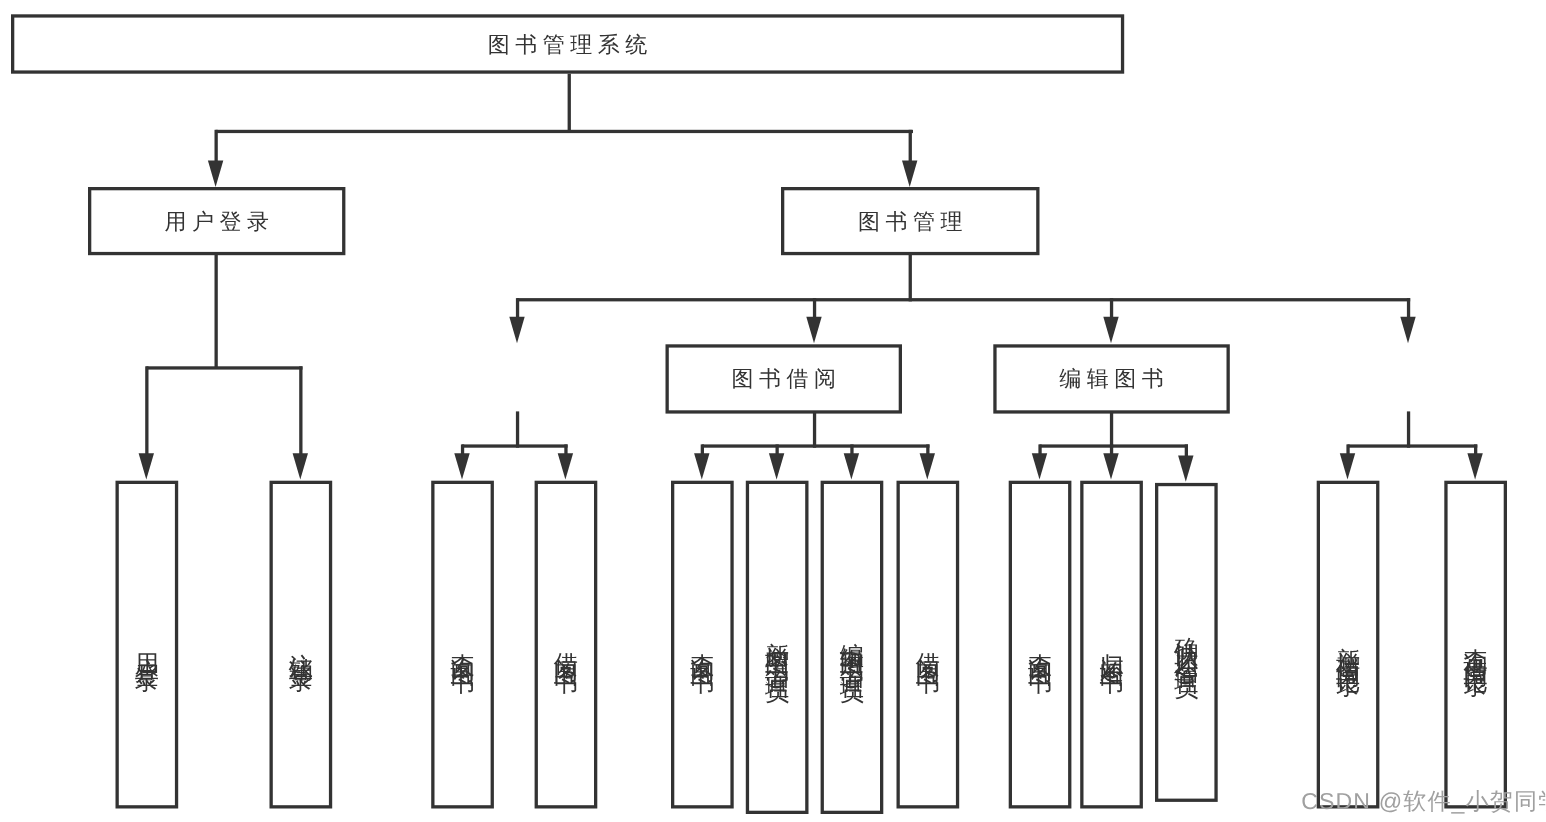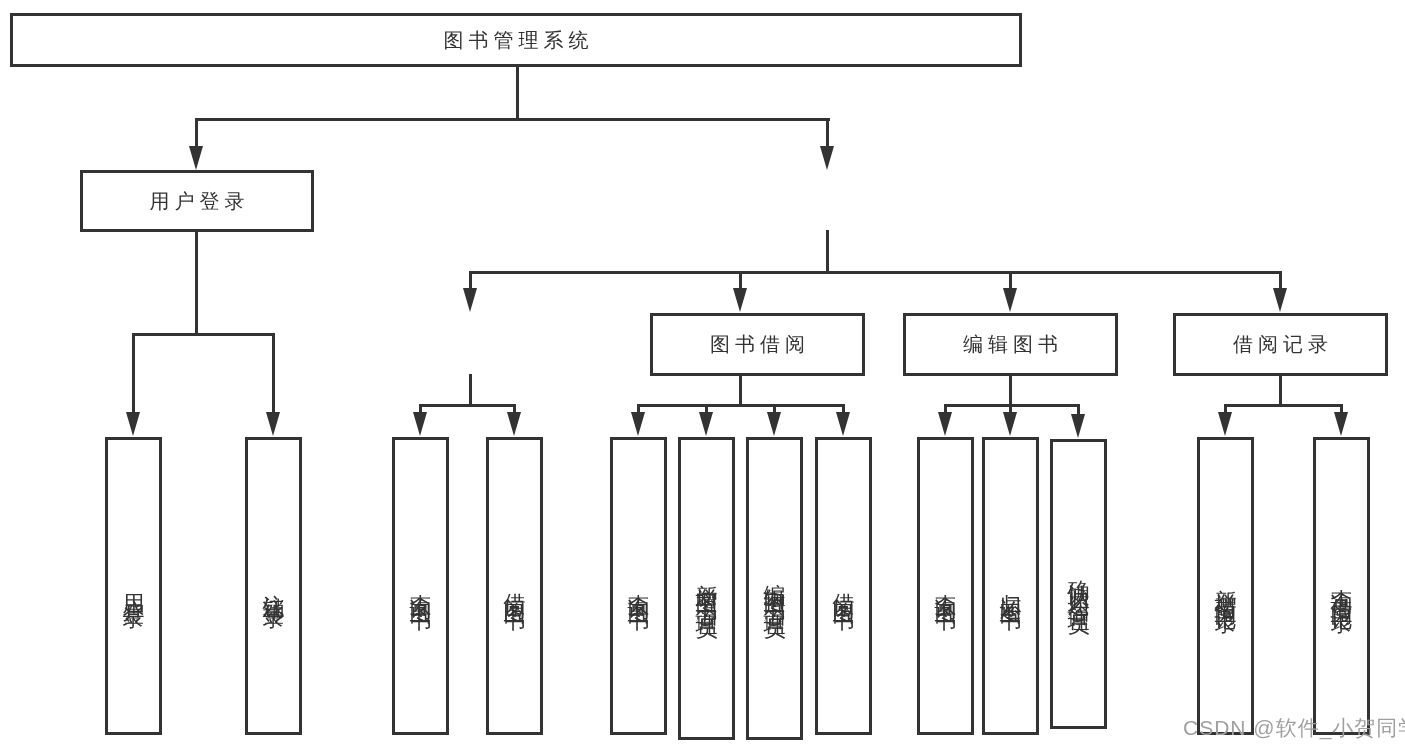--- a/index.html
+++ b/index.html
@@ -53,27 +53,27 @@
 </style>
 </head>
 <body>
 
 <div id="canvas">
 
   <div class="box hbox" style="left:10px;top:13px;width:1012px;height:54px">图书管理系统</div>
 
   <div class="box hbox" style="left:80px;top:170px;width:234px;height:62px">用户登录</div>
 
+  <div class="box hbox" style="left:710px;top:170px;width:235px;height:62px">图书管理</div>
 
 
-  <div class="box hbox" style="left:650px;top:313px;width:215px;height:63px">图书借阅</div>
+  <div class="box hbox" style="left:605px;top:313px;width:215px;height:63px">图书借阅</div>
 
   <div class="box hbox" style="left:903px;top:313px;width:215px;height:63px">编辑图书</div>
 
-  <div class="box hbox" style="left:1173px;top:313px;width:215px;height:63px">借阅记录</div>
 
   <div class="box vbox" style="left:105px;top:437px;width:57px;height:298px">用户登录</div>
 
   <div class="box vbox" style="left:245px;top:437px;width:57px;height:298px">注销登录</div>
 
   <div class="box vbox" style="left:392px;top:437px;width:57px;height:298px">查询图书</div>
 
   <div class="box vbox" style="left:486px;top:437px;width:57px;height:298px">借阅图书</div>
 
   <div class="box vbox" style="left:610px;top:437px;width:57px;height:298px">查询图书</div>

